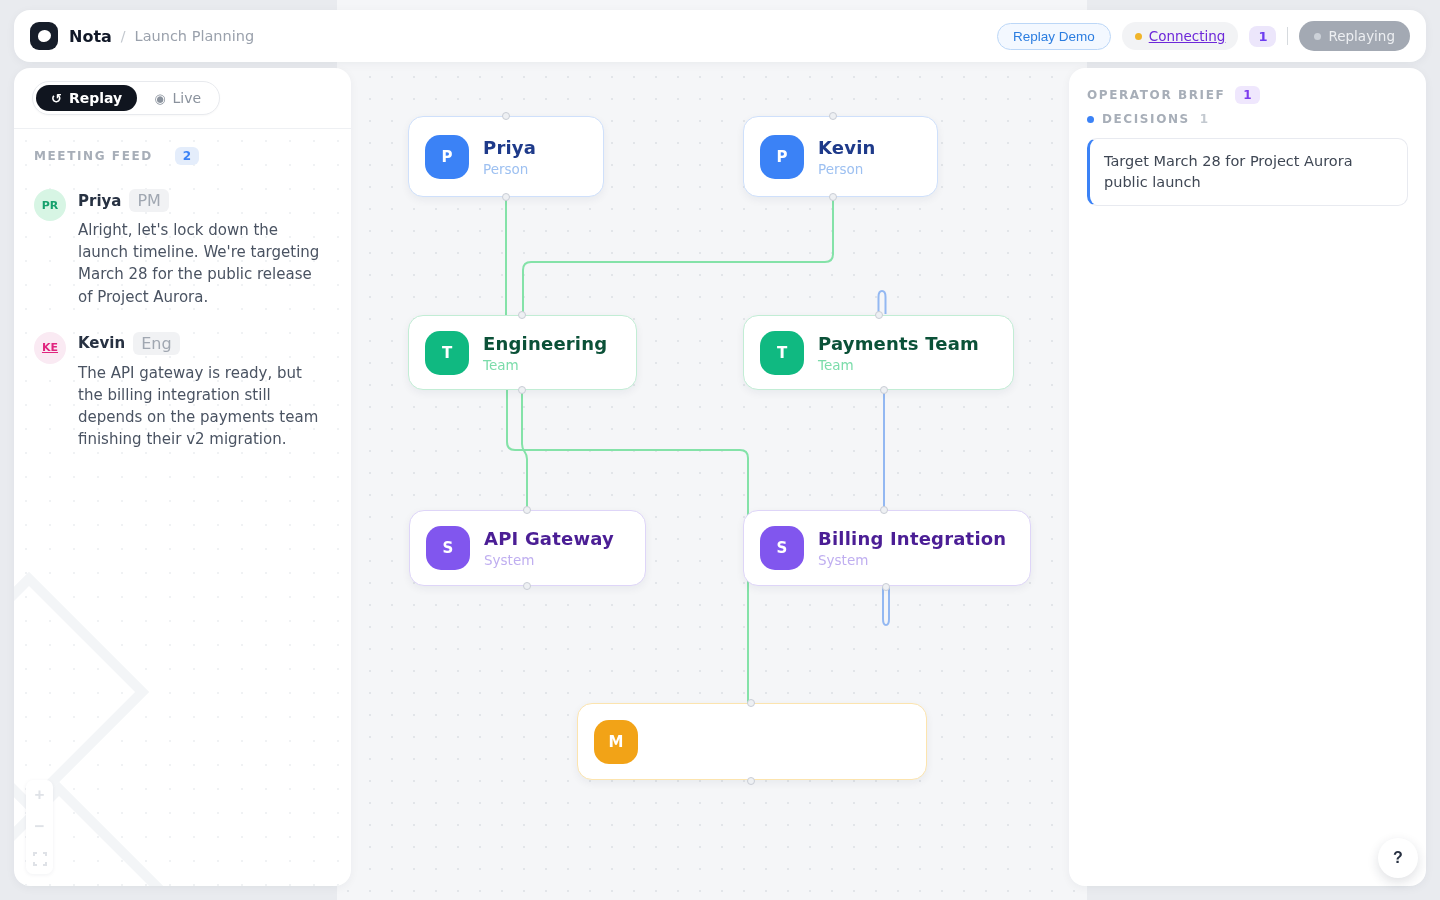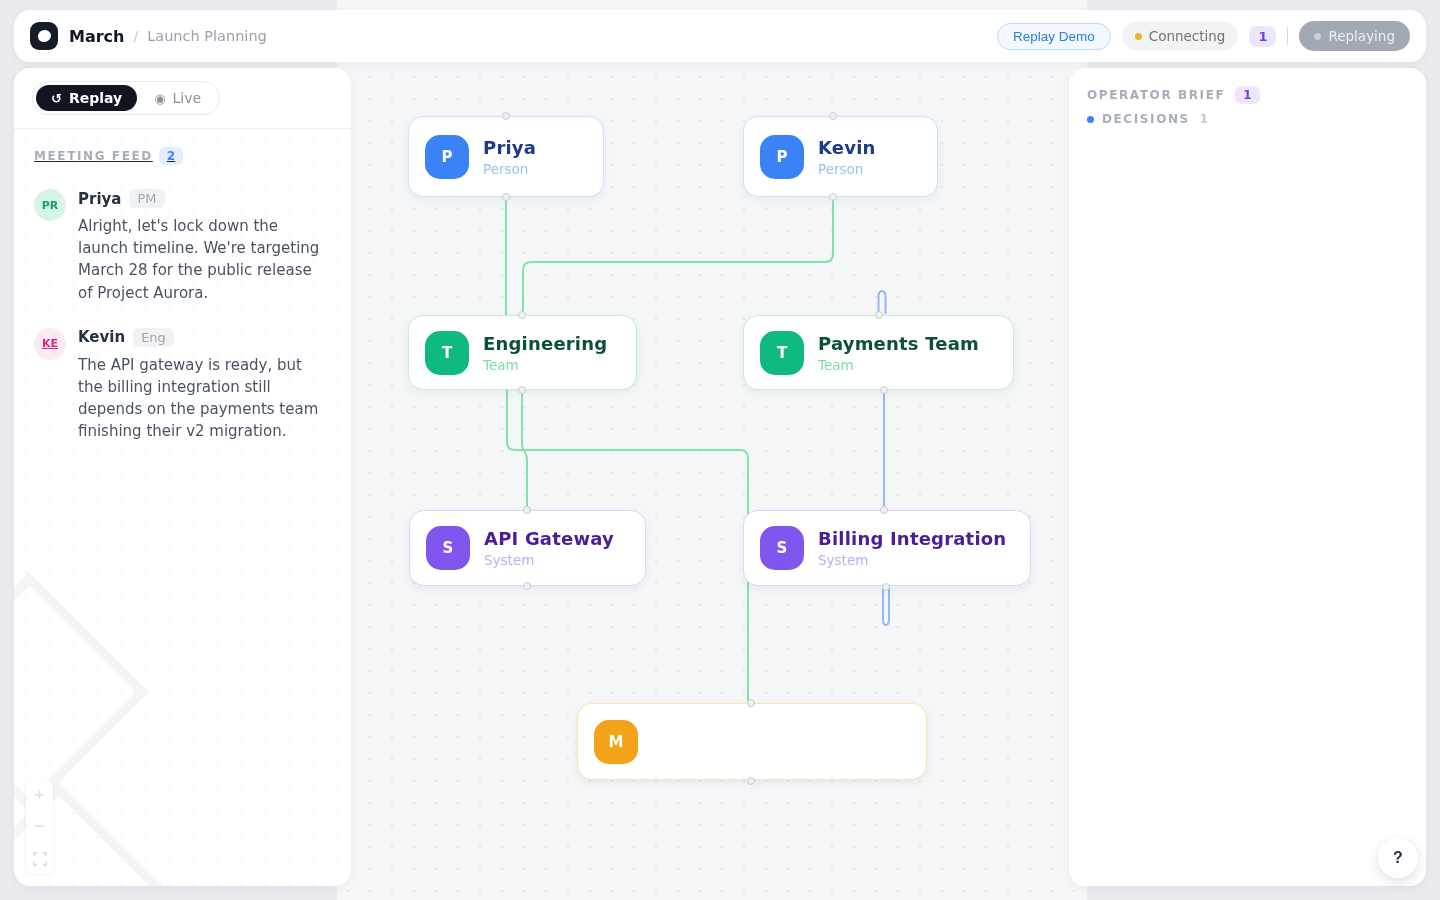--- a/index.html
+++ b/index.html
@@ -60,53 +60,53 @@
   .logo i{ display:block; width:13px; height:12px; background:#fff;
     border-radius:52% 48% 55% 45%; }
   .brand{ font-size:16px; font-weight:800; color:#111827; margin-left:11px; }
   .crumb-sep{ color:#c3c8cf; margin:0 9px; font-size:14px; }
   .crumb{ color:#9aa1ac; font-size:14.5px; }
   .topbar-right{ margin-left:auto; display:flex; align-items:center; gap:11px; }
   .pill{ border-radius:999px; font-size:13.5px; display:inline-flex;
     align-items:center; gap:7px; }
   .replay-demo{ border:1px solid #bcd7f7; background:#f3f8ff; color:#2b7de0;
     padding:5px 15px; cursor:pointer; font-weight:500; }
-  .connecting{ background:#f2f3f5; color:#737373; padding:6px 13px; }
+  .connecting{ background:#f2f3f5; color:#6d28d9; padding:6px 13px;text-decoration:underline; }
   .dot{ width:7px; height:7px; border-radius:50%; display:inline-block; }
   .dot-amber{ background:#f0b429; } .dot-gray{ background:#ccd1d8; }
   .count-badge{ background:#ece6fb; color:#6d3df0; font-weight:700;
     font-size:13px; padding:3px 9px; border-radius:8px; }
   .vdiv{ width:1px; height:18px; background:#d6dade; }
   .replaying{ background:#a3a9b3; color:#edeff2; padding:7px 15px;text-align:center; }
   
   .sidebar{ left:14px; top:68px; width:337px; bottom:14px; overflow:hidden; }
   .sidebar-head{ padding:13px 18px; border-bottom:1px solid #eef0f3; }
   .toggle{ display:inline-flex; align-items:center; gap:2px; border:1px solid #e8eaee;
     border-radius:999px; padding:3px; background:#fff; box-shadow:0 1px 2px rgba(0,0,0,.03); }
   .tgl{ border-radius:999px; padding:5px 15px; font-size:14px; display:inline-flex;
     align-items:center; gap:7px; cursor:pointer; }
   .tgl.active{ background:#10151f; color:#fff; font-weight:600; }
   .tgl.idle{ color:#8a929d; }
   .tgl .g{ font-size:13px; }
   .feed{ padding:18px 20px; position:relative; height:calc(100% - 50px);
     background-image:radial-gradient(#f0f2f4 1px, transparent 1.2px);
     background-size:24px 24px; }
-  .feed-titlerow{ display:flex; align-items:center; gap:6px;text-decoration:underline; }
+  .feed-titlerow{ display:flex; align-items:center; gap:22px; }
   .sec-title{ font-size:12px; font-weight:700; letter-spacing:1.6px; color:#a7aeb8; }
   .feed-badge{ background:#e4edfb; color:#3b82f6; font-weight:700; font-size:12px;
     padding:2px 8px; border-radius:6px; }
   .msg{ display:flex; gap:12px; margin-top:24px; }
   .avatar{ width:32px; height:32px; border-radius:50%; flex:0 0 auto;
     display:flex; align-items:center; justify-content:center;
     font-size:11px; font-weight:700; }
   .avatar.pr{ background:#d7f5e4; color:#15a06c; }
   .avatar.ke{ background:#faeaf3; color:#e0257f;text-decoration:underline; }
   .msg-namerow{ display:flex; align-items:center; gap:8px; }
   .msg-name{ font-size:15px; font-weight:700; color:#273142; }
-  .role-badge{ background:#f1f2f4; color:#a0a7b1; font-size:13px;
+  .role-badge{ background:#f1f2f4; color:#a0a7b1; font-size:16px;
     padding:2px 8px; border-radius:6px; }
   .msg-text{ font-size:15px; color:#4a5362; line-height:1.48; margin-top:7px;
     padding-right:4px; }
   .wm{ position:absolute; border:10px solid #f3f5f7; transform:rotate(45deg);
     background:transparent; }
   .wm1{ width:170px; height:170px; left:-70px; bottom:120px; }
   .wm2{ width:170px; height:170px; left:-40px; bottom:-90px; }
   
   .brief{ left:1069px; top:68px; right:14px; bottom:14px; padding:18px 18px; }
   .brief-titlerow{ display:flex; align-items:center; gap:10px; }
@@ -212,21 +212,21 @@
       <circle cx="886" cy="587" r="3.5"></circle>
     <circle cx="751" cy="703" r="3.5"></circle>
       <circle cx="751" cy="781" r="3.5"></circle>
   </g>
 </svg>
 
 <header class="panel topbar">
   <div class="logo">
       <i></i>
     </div>
-  <div class="brand">March</div>
+  <div class="brand">Nota</div>
   <div class="crumb-sep">/</div>
   <div class="crumb">Launch Planning</div>
   <div class="topbar-right">
     <button class="pill replay-demo">Replay Demo</button>
     <span class="pill connecting">
       <span class="dot dot-amber"></span>
       <span>Connecting</span>
     </span>
     <span class="count-badge">1</span>
     <span class="vdiv"></span>
@@ -283,20 +283,21 @@
 <aside class="panel brief">
   <div class="brief-titlerow">
     <span class="sec-title">OPERATOR BRIEF</span>
     <span class="brief-badge">1</span>
   </div>
   <div class="dec-row">
     <span class="dec-dot"></span>
     <span class="sec-title">DECISIONS</span>
     <span class="dec-count">1</span>
   </div>
+  <div class="decision-card">Target March 28 for Project Aurora public launch</div>
 </aside>
 
 <div class="flow-controls">
   <button class="fc-btn">+</button>
   <button class="fc-btn">−</button>
   <button class="fc-btn">
     <svg width="14" height="14" viewBox="0 0 14 14" fill="none" stroke-width="2">
       <path d="M1 4 V1 H4 M10 1 H13 V4 M13 10 V13 H10 M4 13 H1 V10"></path>
     </svg>
   </button>

